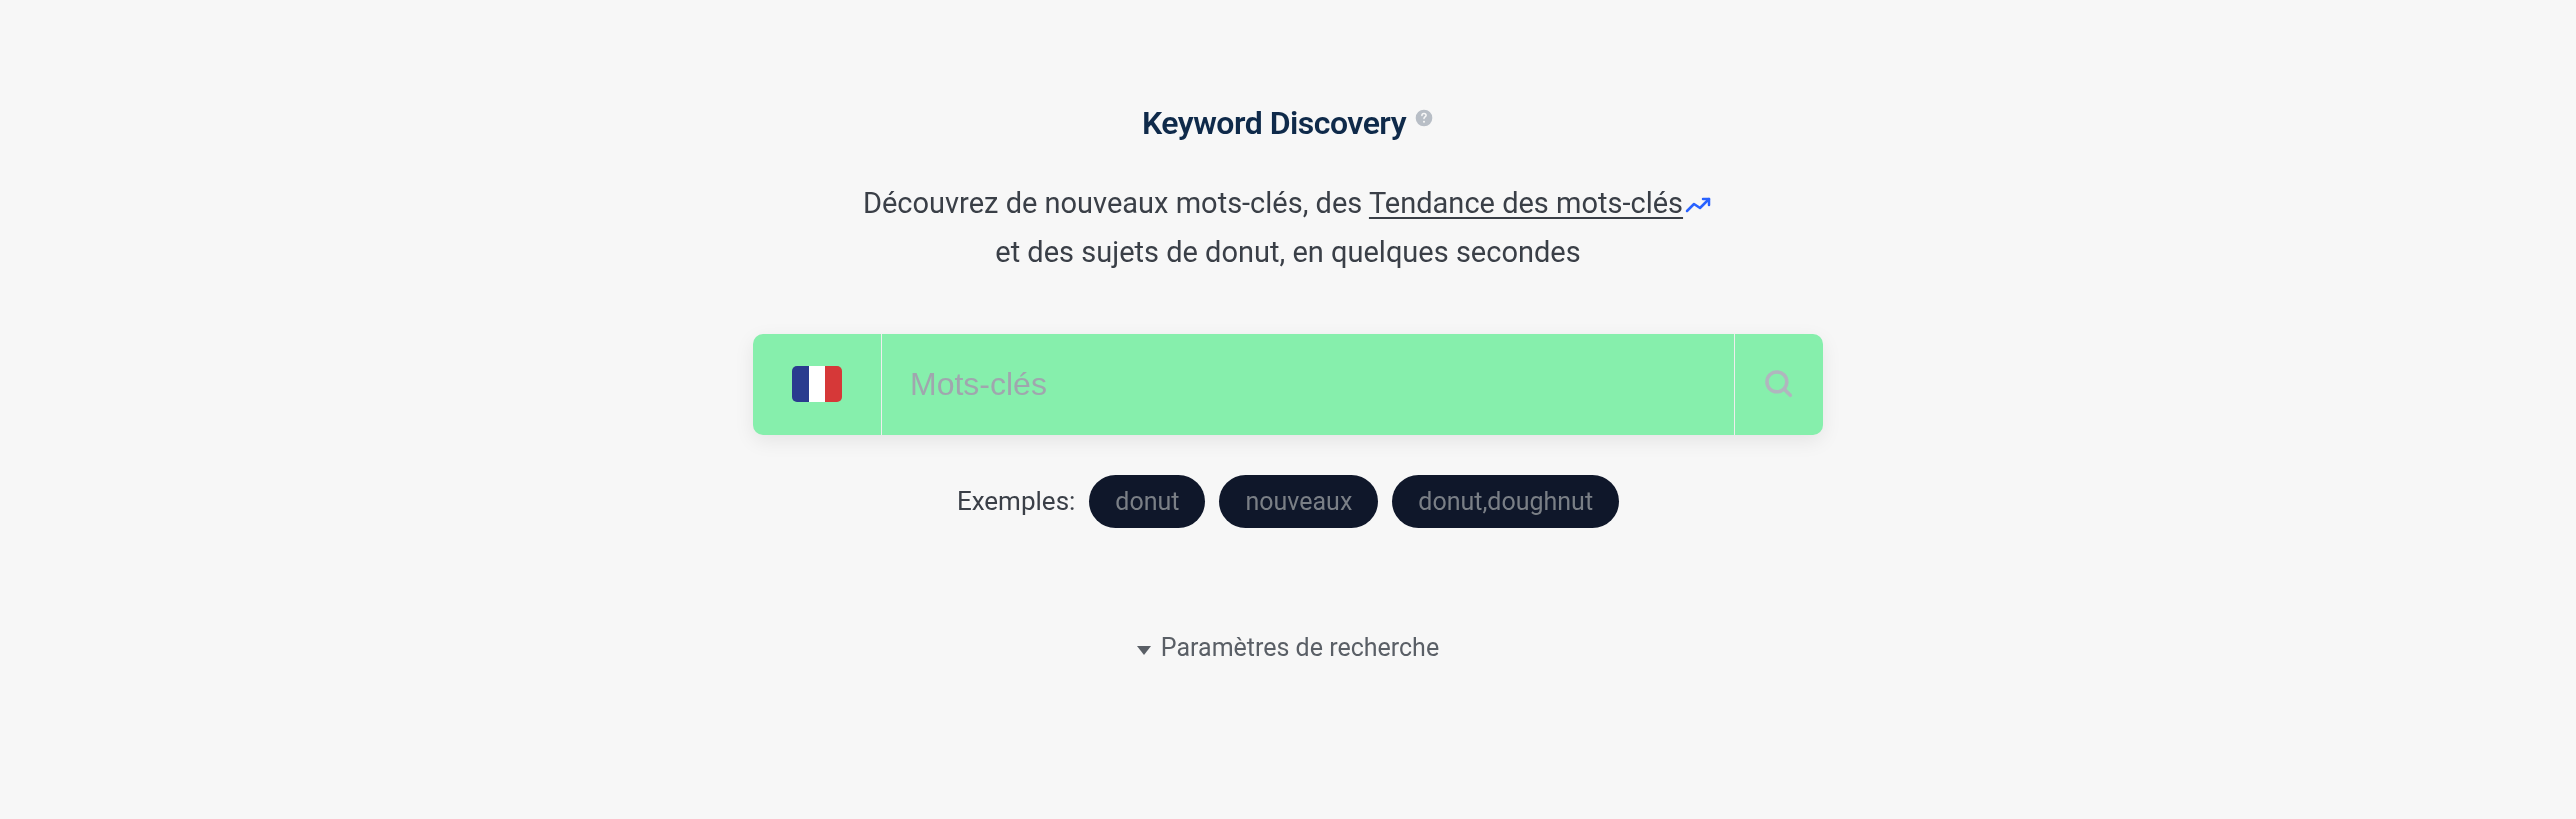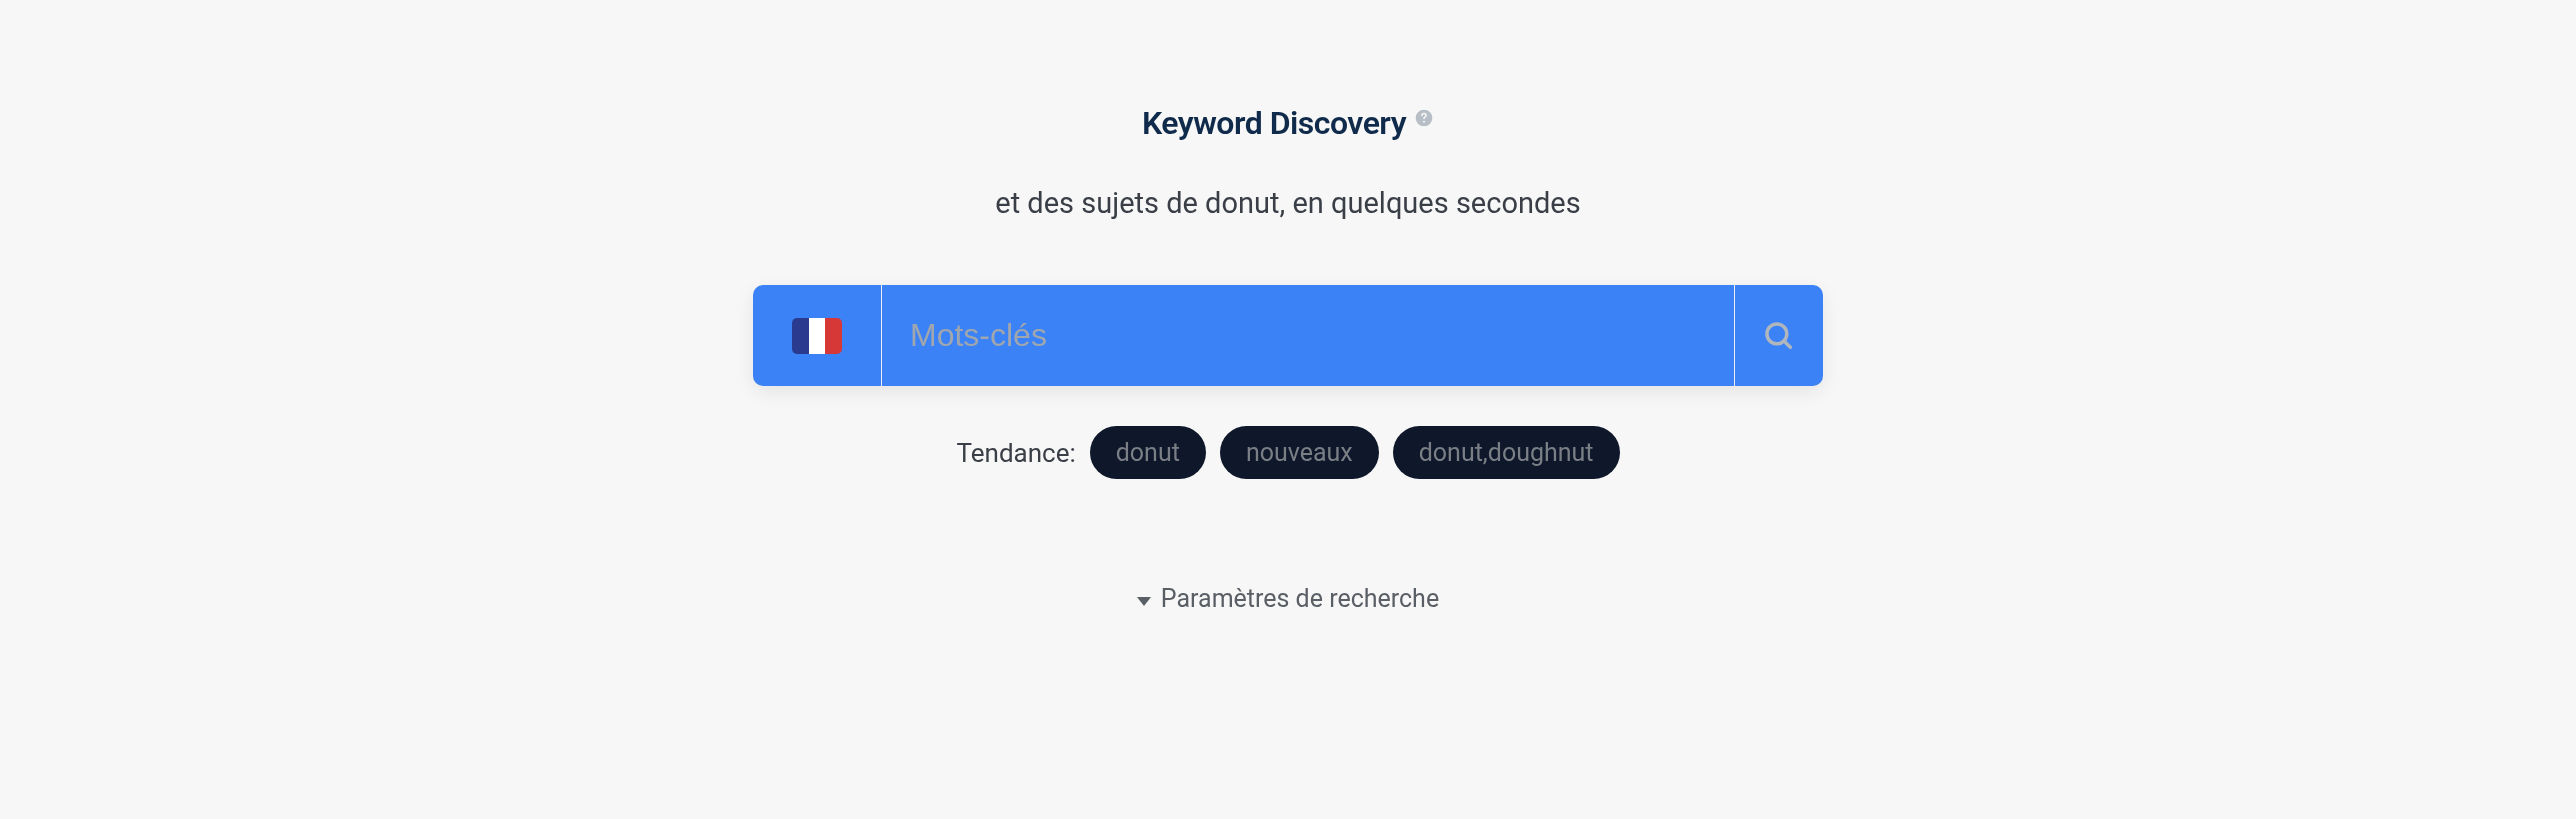--- a/index.html
+++ b/index.html
@@ -61,21 +61,21 @@
       display: inline-block;
       vertical-align: middle;
       margin-left: 2px;
     }
     
     .search-box {
       display: flex;
       align-items: stretch;
       width: 1070px;
       height: 101px;
-      background: #3b82f6;
+      background: #86efac;
       border-radius: 10px;
       box-shadow: 0 6px 20px rgba(0, 0, 0, 0.08);
       margin-bottom: 40px;
     }
     
     .flag-section {
       display: flex;
       align-items: center;
       justify-content: center;
       width: 129px;
@@ -177,20 +177,28 @@
   <span class="help-icon">
     <svg width="20" height="20" viewBox="0 0 24 24" fill="currentColor">
       <circle cx="12" cy="12" r="10"></circle>
       <path d="M9.5 9a2.5 2.5 0 115 0c0 1.5-2.5 2-2.5 3.5" stroke="#f7f7f7" stroke-width="1.8" stroke-linecap="round" fill="none"></path>
       <circle cx="12" cy="16.5" r="1.2" fill="#f7f7f7"></circle>
     </svg>
   </span>
 </div>
 
 <div class="subtitle-container">
+  <div class="subtitle-line">
+    <span>Découvrez de nouveaux mots-clés, des </span><span class="trend-link">Tendance des mots-clés</span><span class="trend-icon">
+      <svg width="28" height="20" viewBox="0 0 28 20">
+        <polyline points="2,16 9,9 15,13 24,4" stroke="#2962ff" stroke-width="2.5" fill="none" stroke-linecap="round" stroke-linejoin="round"></polyline>
+        <polyline points="18,4 24,4 24,10" stroke="#2962ff" stroke-width="2.5" fill="none" stroke-linecap="round" stroke-linejoin="round"></polyline>
+      </svg>
+    </span>
+  </div>
   <div class="subtitle-line">et des sujets de donut, en quelques secondes</div>
 </div>
 
 <div class="search-box">
   <div class="flag-section">
     <div class="flag">
       <div class="flag-stripe flag-blue"></div>
       <div class="flag-stripe flag-white"></div>
       <div class="flag-stripe flag-red"></div>
     </div>
@@ -198,21 +206,21 @@
   <input type="text" class="search-input" placeholder="Mots-clés" style="">
   <button class="search-button">
     <svg class="search-icon-svg" width="34" height="34" viewBox="0 0 24 24" fill="none" stroke="currentColor" stroke-width="2.5">
       <circle cx="10.5" cy="10.5" r="7"></circle>
       <line x1="20" y1="20" x2="15.5" y2="15.5" stroke-linecap="round"></line>
     </svg>
   </button>
 </div>
 
 <div class="examples-row">
-  <span class="examples-label">Tendance:</span>
+  <span class="examples-label">Exemples:</span>
   <button class="example-pill">donut</button>
   <button class="example-pill">nouveaux</button>
   <button class="example-pill">donut,doughnut</button>
 </div>
 
 <button class="settings-toggle">
   <span class="caret-icon">
     <svg width="14" height="10" viewBox="0 0 14 10" fill="currentColor">
       <polygon points="0,0 14,0 7,9"></polygon>
     </svg>

